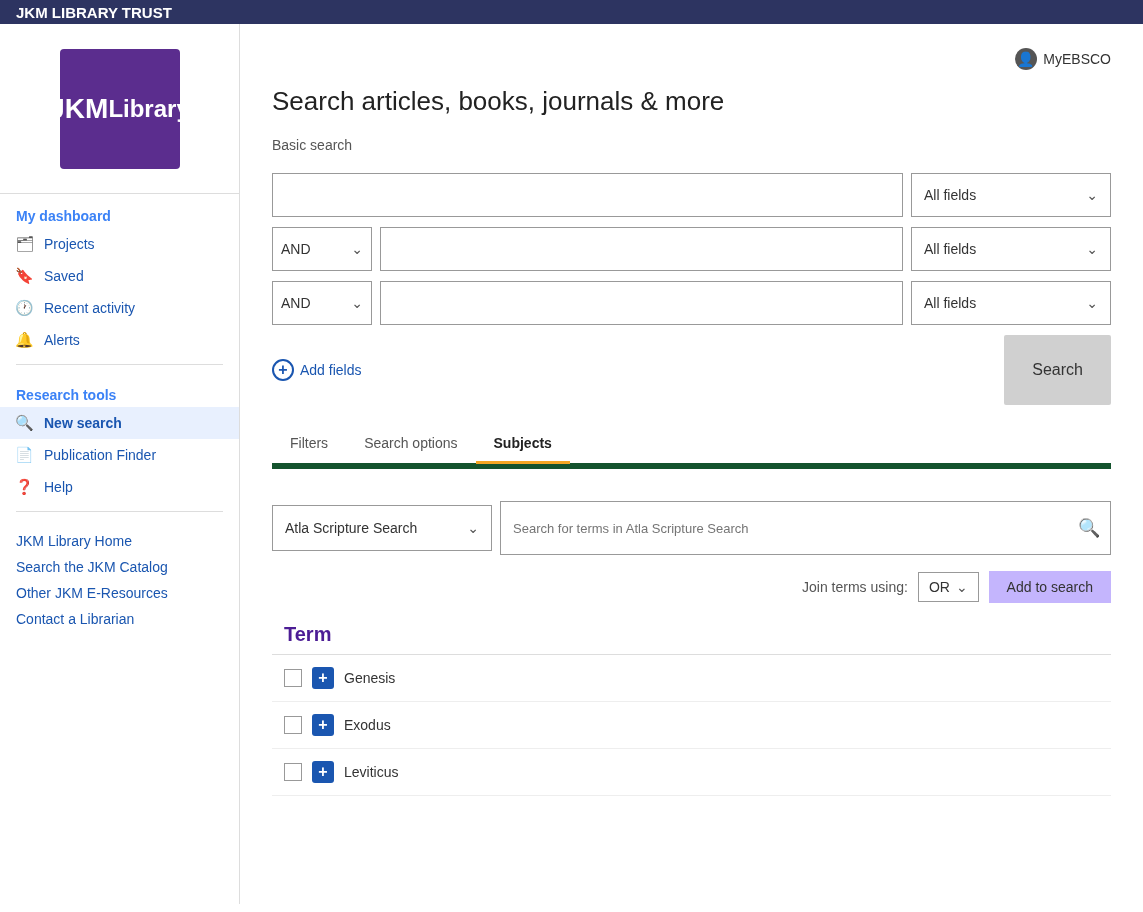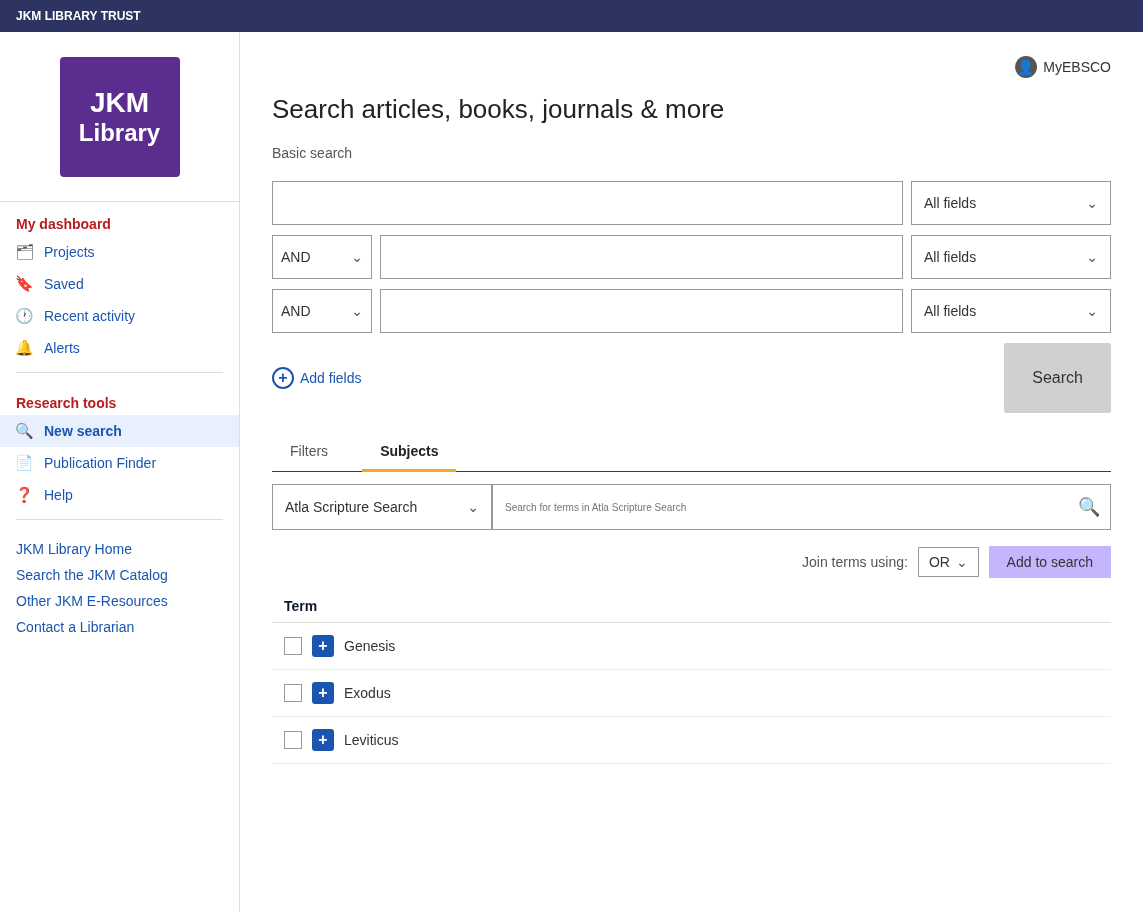--- a/index.html
+++ b/index.html
@@ -2,24 +2,24 @@
 <html><head>
   <meta charset="utf-8">
   <style>
     * { box-sizing: border-box; margin: 0; padding: 0; }
     body { font-family: Arial, sans-serif; font-size: 14px; color: #333; background: #fff; }
 
     
     #topbar {
       background: #2d3461;
       color: #fff;
-      font-size: 12px;
+      font-size: 15px;
       font-weight: bold;
       padding: 8px 16px;
-      height: 32px;
+      height: 24px;
       display: flex;
       align-items: center;
     }
 
     
     #layout {
       display: flex;
       min-height: calc(912px - 32px);
     }
 
@@ -40,21 +40,21 @@
       border-bottom: 1px solid #ddd;
       min-height: 170px;
     }
 
     #logo-box {
       background: #5b2d8e;
       color: #fff;
       width: 120px;
       height: 120px;
       display: flex;
-      flex-direction: column;
+      flex-direction: row;
       align-items: center;
       justify-content: center;
       font-size: 22px;
       font-weight: bold;
       border-radius: 4px;
     }
 
     #logo-box .logo-jkm { font-size: 28px; }
     #logo-box .logo-library { font-size: 24px; }
 
@@ -91,21 +91,21 @@
       color: #555;
       flex-shrink: 0;
     }
 
     .sidebar-item.active .icon { color: #1a56b0; }
 
     .section-label {
       padding: 14px 16px 4px;
       font-weight: bold;
       font-size: 14px;
-      color: #b91c1c;
+      color: #3b82f6;
     }
 
     .links-section { padding: 8px 0; }
 
     .link-item {
       display: block;
       padding: 5px 16px;
       color: #1a56b0;
       text-decoration: none;
       font-size: 14px;
@@ -254,23 +254,22 @@
       font-size: 16px;
       cursor: pointer;
       color: #333;
       font-weight: normal;
       border-radius: 2px;
     }
 
     
     .tabs-bar {
       display: flex;
-      border-bottom: 1px solid #14532d;
-      margin-bottom: 12px;
-      gap: 16px;
+      border-bottom: 6px solid #14532d;
+      margin-bottom: 32px;
     }
 
     .tab {
       padding: 10px 18px;
       cursor: pointer;
       font-size: 14px;
       color: #555;
       border-bottom: 3px solid transparent;
       margin-bottom: -1px;
     }
@@ -281,20 +280,21 @@
       border-bottom: 3px solid #f5a623;
     }
 
     
     .subject-area {
       margin-bottom: 16px;
     }
 
     .subject-row {
       display: flex;
+      gap: 8px;
       align-items: center;
     }
 
     .subject-select {
       width: 220px;
       height: 46px;
       border: 1px solid #999;
       padding: 0 12px;
       font-size: 14px;
       display: flex;
@@ -307,24 +307,24 @@
 
     .subject-search-wrapper {
       flex: 1;
       position: relative;
       display: flex;
       align-items: center;
     }
 
     .subject-search-wrapper input {
       width: 100%;
-      height: 46px;
+      height: 54px;
       border: 1px solid #999;
       padding: 0 40px 0 12px;
-      font-size: 10px;
+      font-size: 13px;
       outline: none;
       color: #aaa;
     }
 
     .subject-search-icon {
       position: absolute;
       right: 10px;
       color: #1a56b0;
       font-size: 18px;
       cursor: pointer;
@@ -359,22 +359,22 @@
       font-size: 14px;
       cursor: pointer;
       color: #333;
     }
 
     .term-header {
       display: flex;
       padding: 8px 12px;
       border-bottom: 1px solid #ddd;
       font-weight: bold;
-      font-size: 14px;
-      color: #0f172a;
+      font-size: 20px;
+      color: #4c1d95;
     }
 
     .term-row {
       display: flex;
       align-items: center;
       padding: 12px 12px;
       border-bottom: 1px solid #eee;
       gap: 10px;
     }
 
@@ -519,20 +519,21 @@
     <div class="add-fields-row">
       <button class="add-fields-btn">
         <div class="add-icon">+</div>
         <span>Add fields</span>
       </button>
       <button class="search-btn">Search</button>
     </div>
 
     <div class="tabs-bar">
       <div class="tab">Filters</div>
+      <div class="tab">Search options</div>
       <div class="tab active">Subjects</div>
     </div>
 
     <div class="subject-area">
       <div class="subject-row">
         <div class="subject-select">
           <span>Atla Scripture Search</span>
           <span class="chevron">⌄</span>
         </div>
         <div class="subject-search-wrapper">

